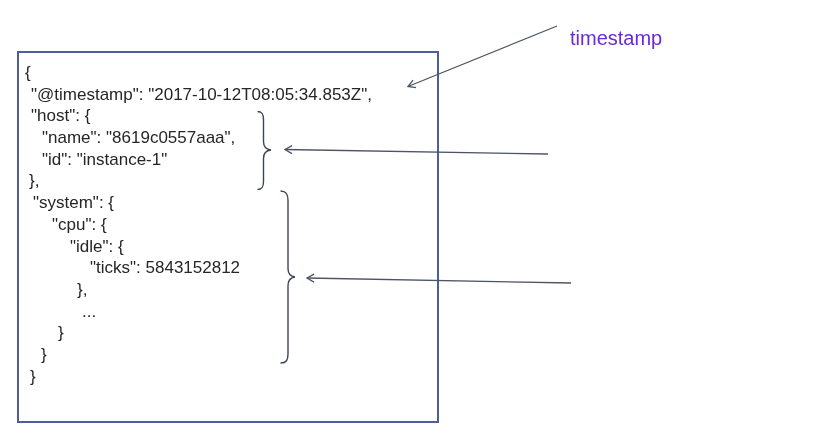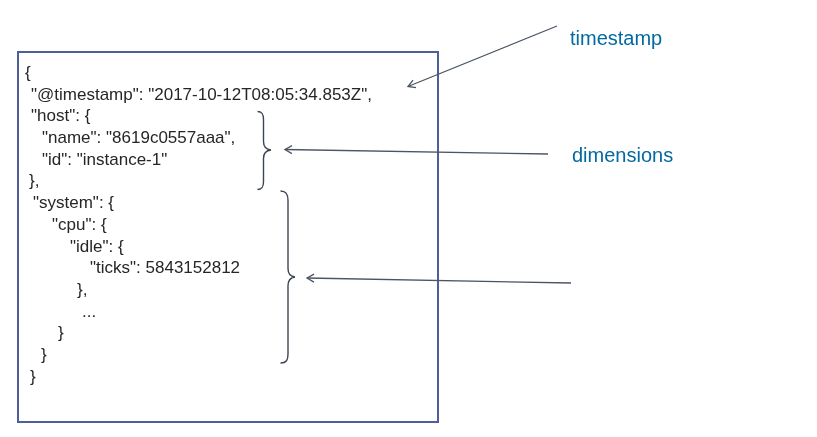--- a/index.html
+++ b/index.html
@@ -52,21 +52,21 @@
     position: absolute;
     left: 0; top: 0;
     width: 817px;
     height: 437px;
     pointer-events: none;
   }
   .callout {
     position: absolute;
     font-size: 20px;
     line-height: 20px;
-    color: #0369a1;
+    color: #6d28d9;
     white-space: nowrap;
   }
   .callout-timestamp { left: 570px; top: 28px; }
   .callout-dimensions { left: 572px; top: 145px; }
   .callout-metric { left: 587px; top: 276px; }
 </style>
 </head>
 <body>
 
 <div class="canvas">
@@ -109,15 +109,14 @@
              C288,360 286.5,363 280.5,363" fill="none" stroke="#3d4553" stroke-width="1.4"></path>
 
     <line x1="557" y1="26" x2="408" y2="86.5" stroke="#4b5563" stroke-width="1.3" marker-end="url(#arrowhead)"></line>
 
     <line x1="548" y1="154" x2="285" y2="149.5" stroke="#4b5563" stroke-width="1.3" marker-end="url(#arrowhead)"></line>
 
     <line x1="571" y1="283" x2="307" y2="278" stroke="#4b5563" stroke-width="1.3" marker-end="url(#arrowhead)"></line>
   </svg>
 
   <div class="callout callout-timestamp">timestamp</div>
-  <div class="callout callout-dimensions">dimensions</div>
 
 </div>
 
 </body></html>

